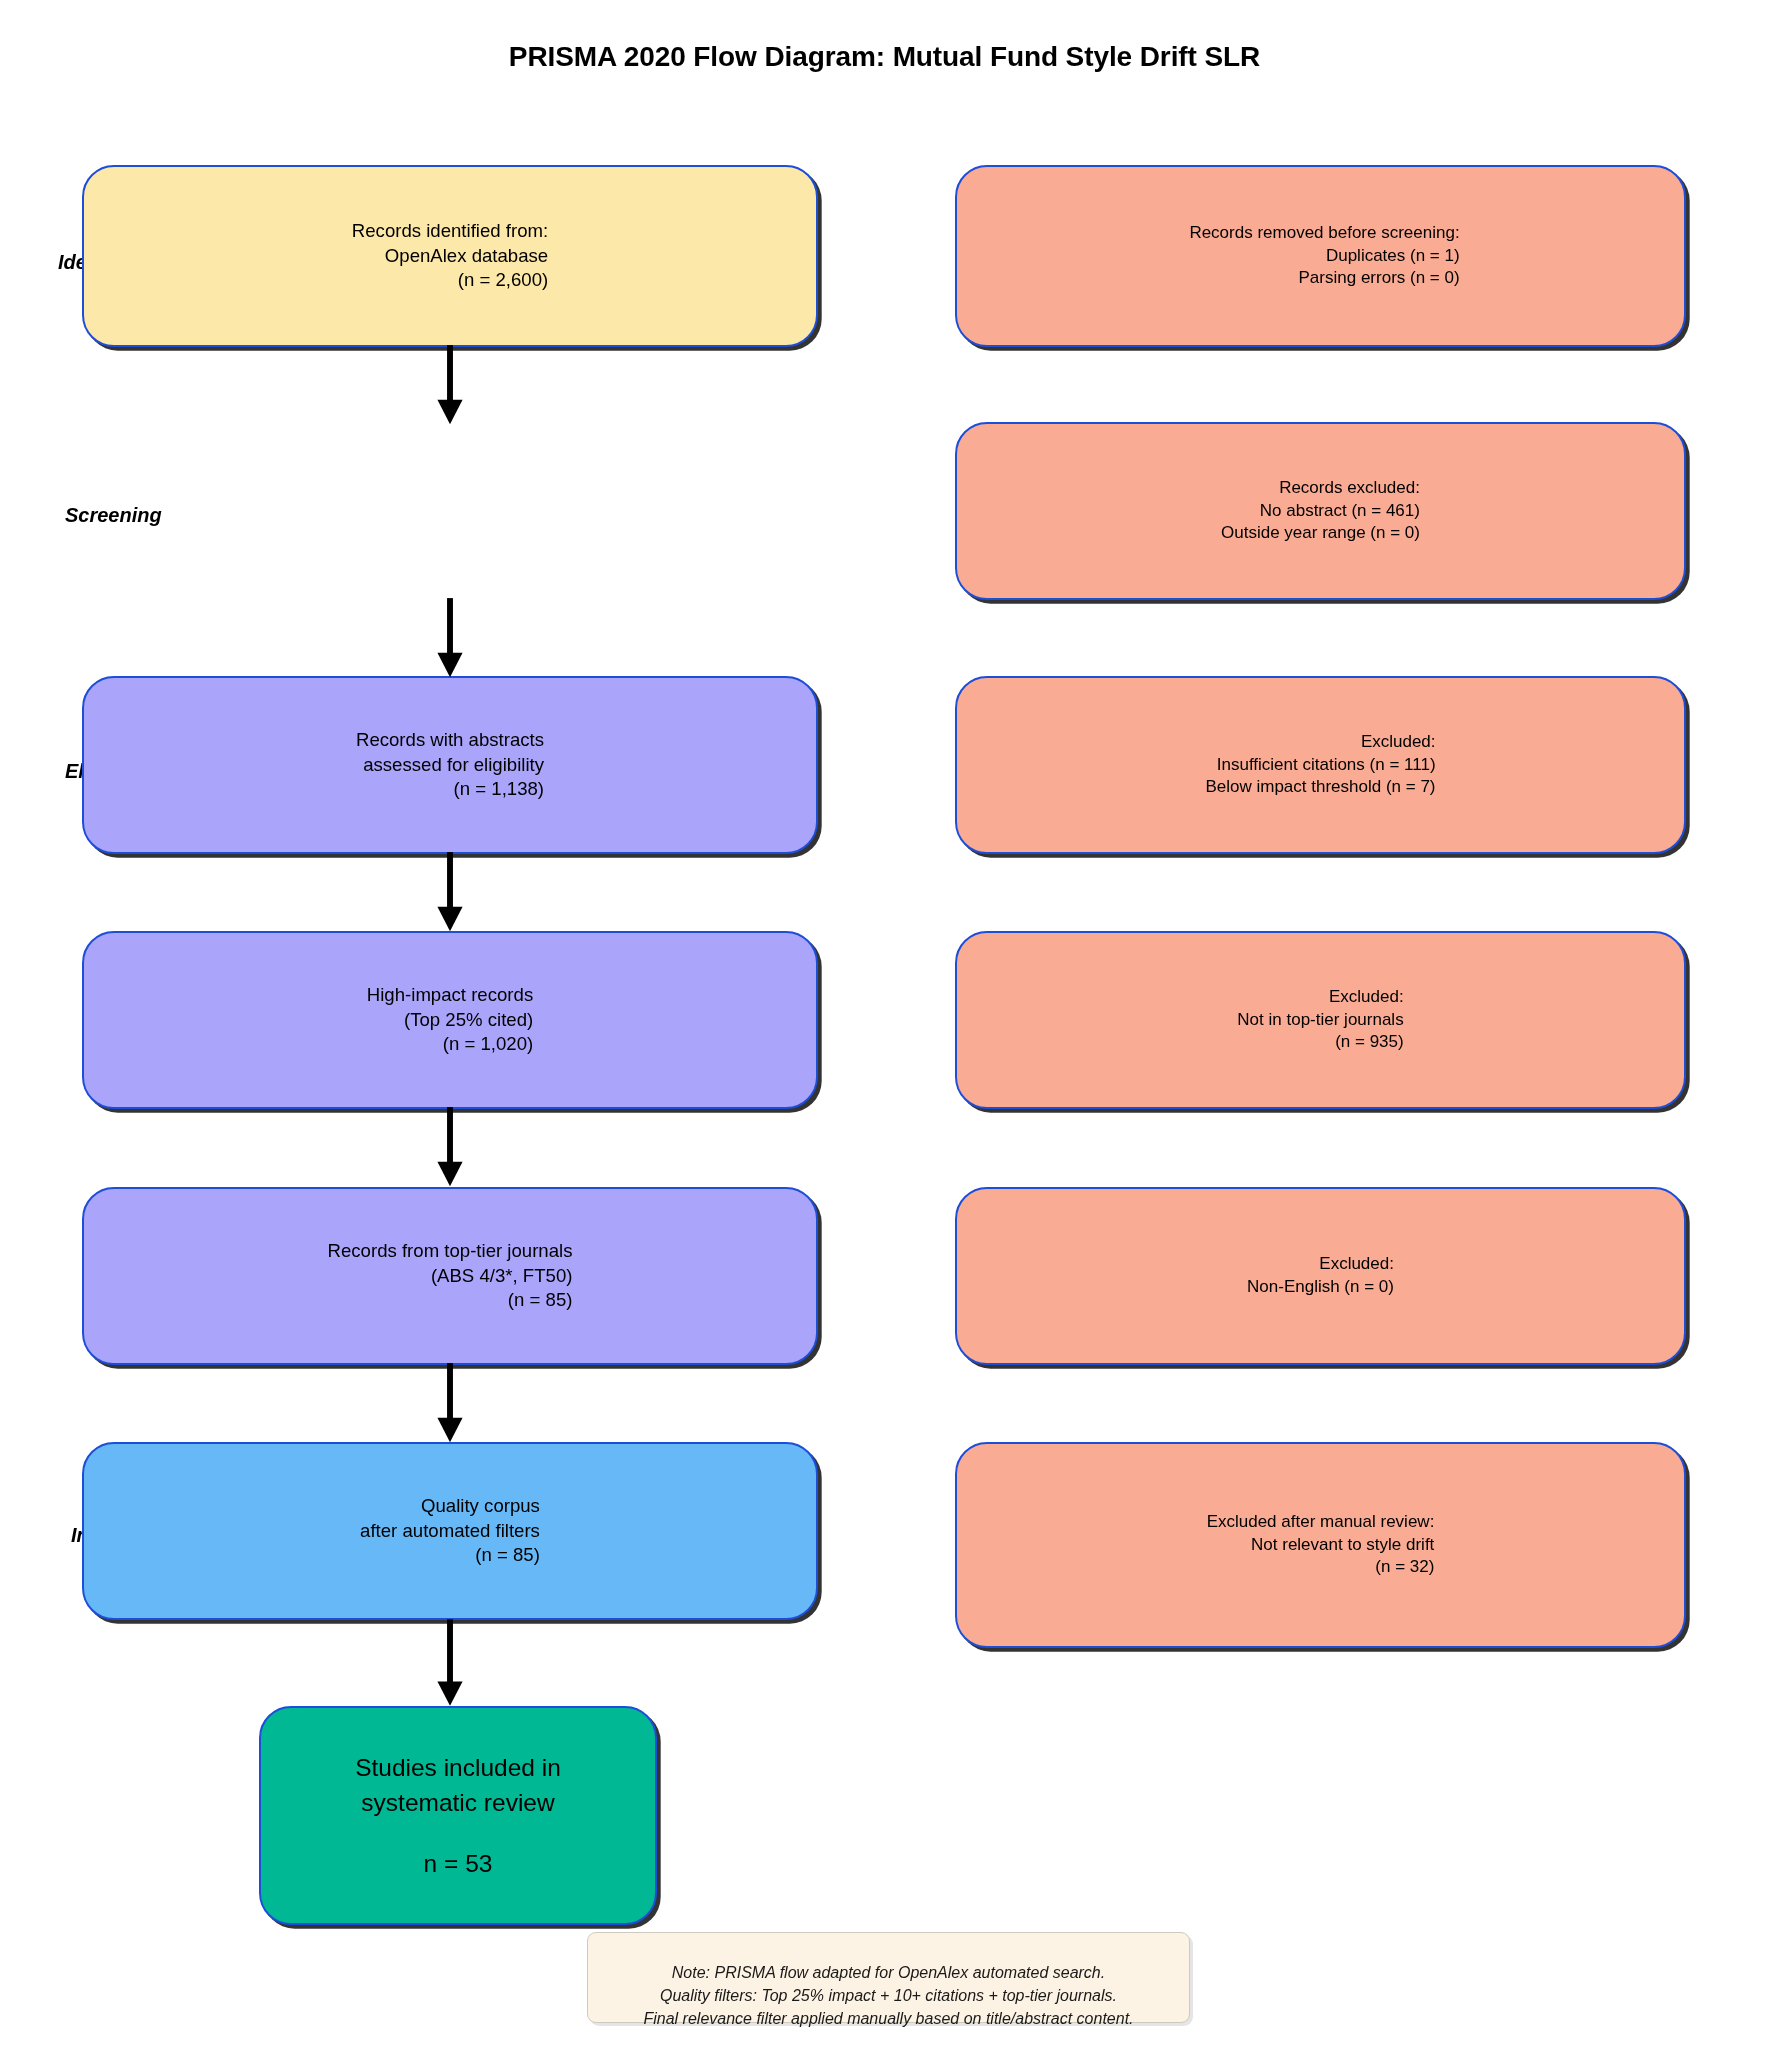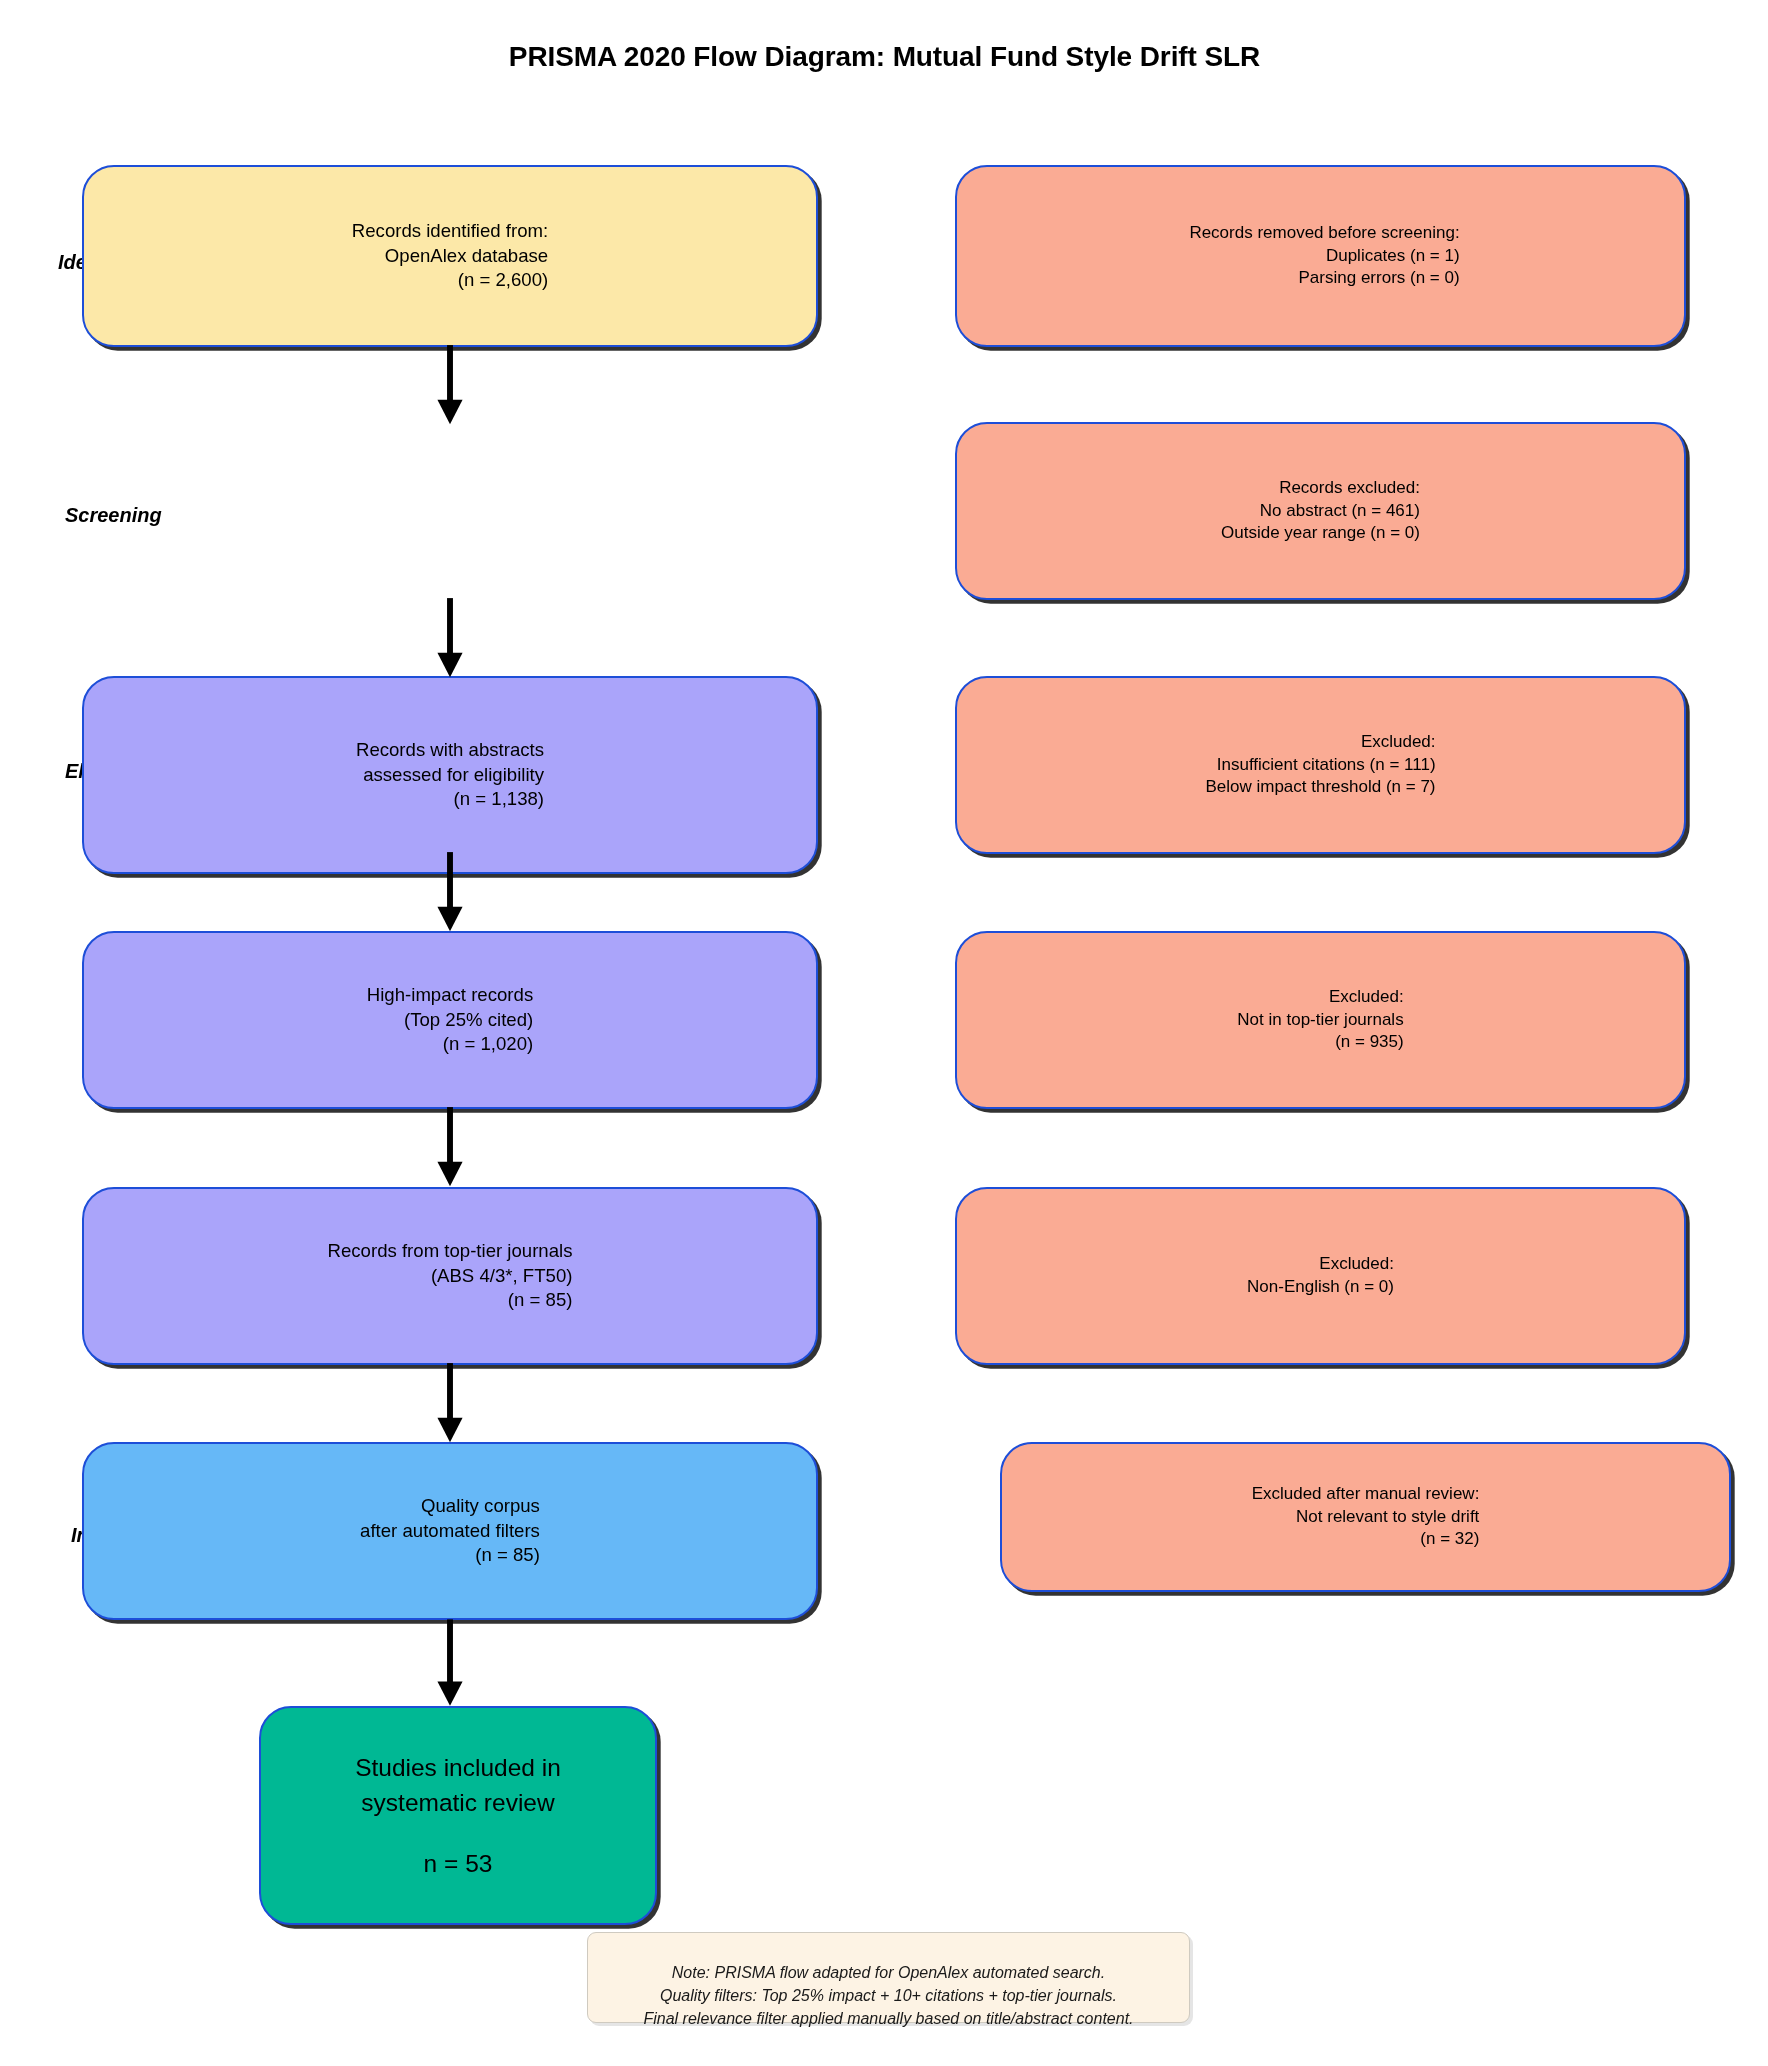--- a/index.html
+++ b/index.html
@@ -98,21 +98,21 @@
   <div class="stage-label" style="left:58px; top:251px;">Identification</div>
   <div class="stage-label" style="left:65px; top:504px;">Screening</div>
   <div class="stage-label" style="left:65px; top:760px;">Eligibility</div>
   <div class="stage-label" style="left:71px; top:1524px;">Included</div>
 
   <div class="node flow node-shadow" style="left:82px; top:165px; width:736px; height:182px; background:#fce8a8;">Records identified from:
 OpenAlex database
 (n = 2,600)</div>
 
 
-  <div class="node flow node-shadow" style="left:82px; top:676px; width:736px; height:198px; background:#aaa4fa;">Records with abstracts
+  <div class="node flow node-shadow" style="left:82px; top:676px; width:736px; height:178px; background:#aaa4fa;">Records with abstracts
 assessed for eligibility
 (n = 1,138)</div>
 
   <div class="node flow node-shadow" style="left:82px; top:931px; width:736px; height:178px; background:#aaa4fa;">High-impact records
 (Top 25% cited)
 (n = 1,020)</div>
 
   <div class="node flow node-shadow" style="left:82px; top:1187px; width:736px; height:178px; background:#aaa4fa;">Records from top-tier journals
 (ABS 4/3*, FT50)
 (n = 85)</div>
@@ -140,21 +140,21 @@
 Insufficient citations (n = 111)
 Below impact threshold (n = 7)</div>
 
   <div class="node exclusion node-shadow" style="left:955px; top:931px; width:731px; height:178px; background:#faab94;">Excluded:
 Not in top-tier journals
 (n = 935)</div>
 
   <div class="node exclusion node-shadow" style="left:955px; top:1187px; width:731px; height:178px; background:#faab94;">Excluded:
 Non-English (n = 0)</div>
 
-  <div class="node exclusion node-shadow" style="left:955px; top:1442px; width:731px; height:150px; background:#faab94;margin-left:45px;">Excluded after manual review:
+  <div class="node exclusion node-shadow" style="left:955px; top:1442px; width:731px; height:206px; background:#faab94;">Excluded after manual review:
 Not relevant to style drift
 (n = 32)</div>
 
   <div class="arrow" style="left:433px; top:345px; height:80px;">
     <svg width="34" height="80" viewBox="0 0 46 108" xmlns="http://www.w3.org/2000/svg">
       <line x1="23" y1="0" x2="23" y2="92" stroke="#000" stroke-width="8"></line>
       <polygon points="23,107 6,74 40,74" fill="#000"></polygon>
     </svg>
   </div>
 

